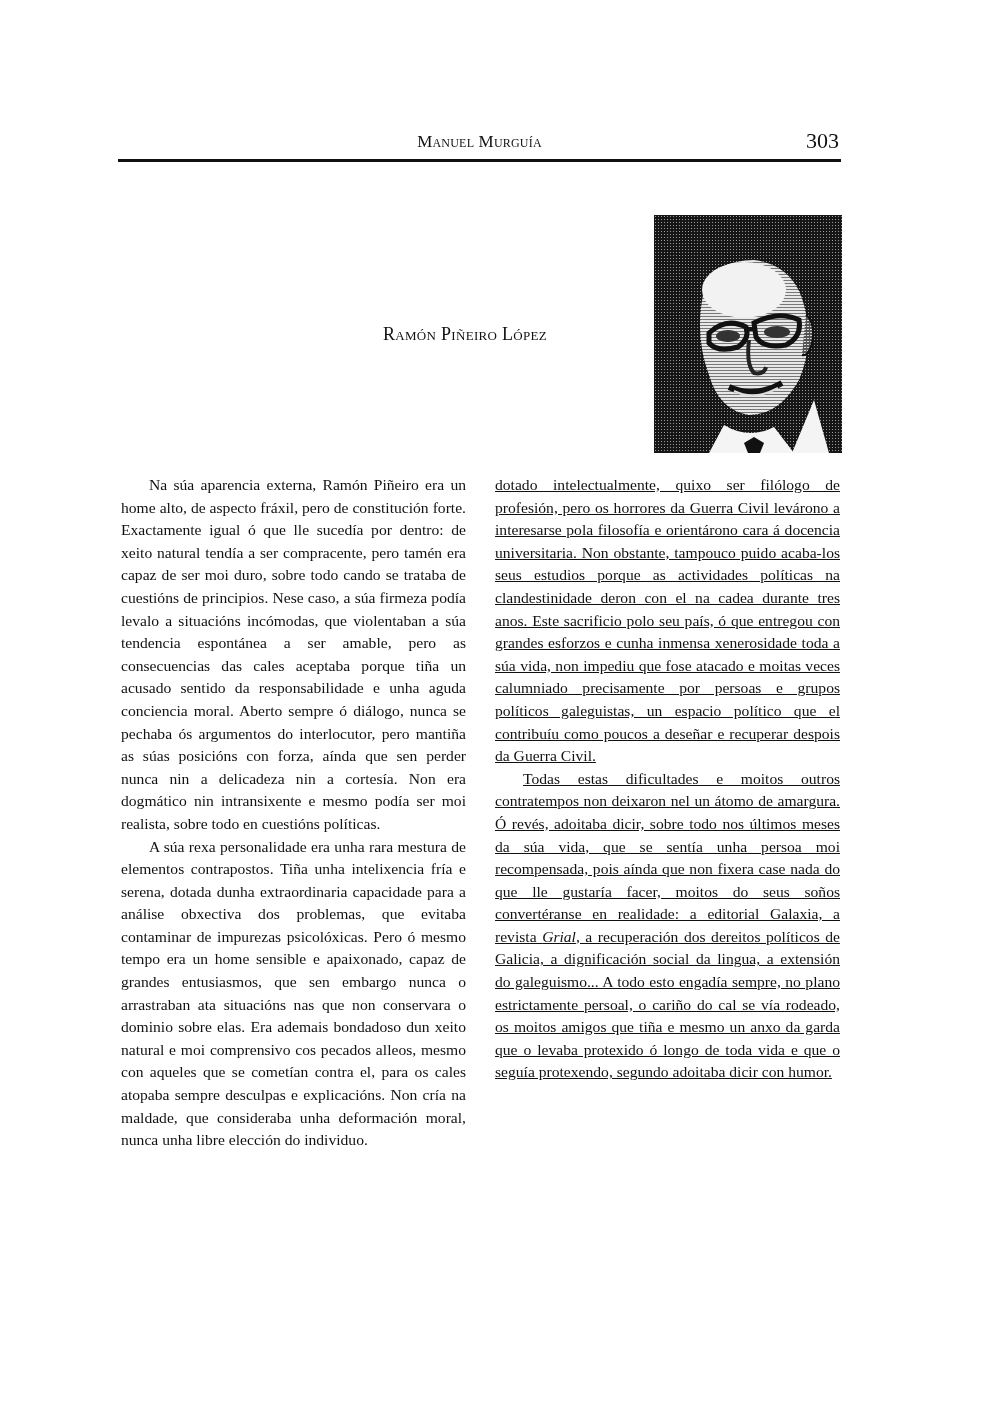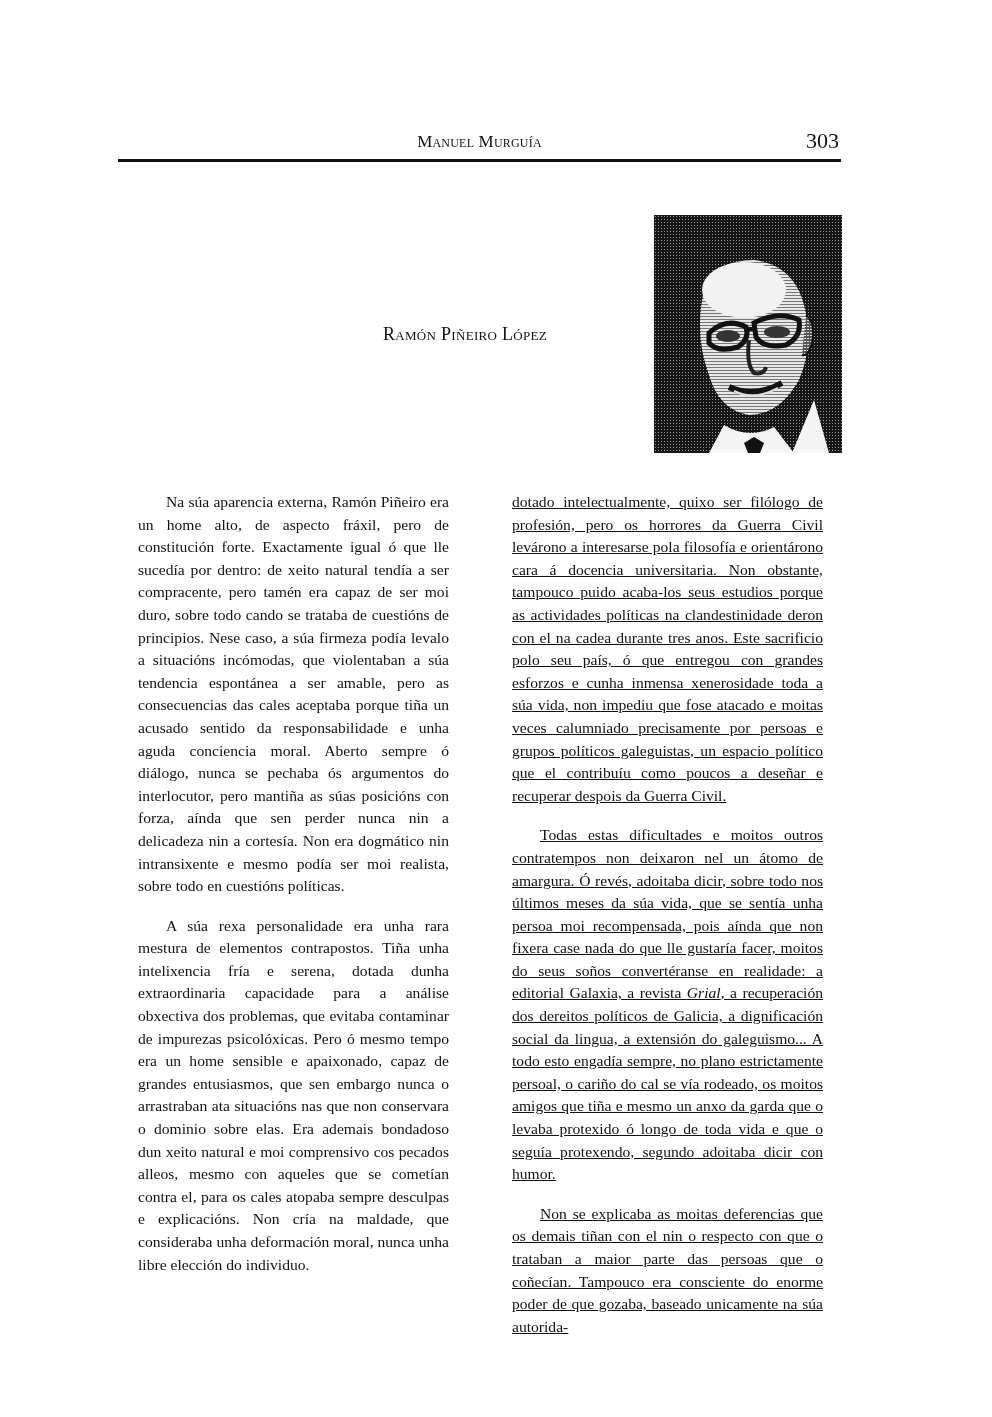--- a/index.html
+++ b/index.html
@@ -11,21 +11,21 @@
   .page-number { position: absolute; right: 2px; top: 0px; font-size: 22px; }
   .head-rule { position: absolute; left: 118px; top: 159px; width: 723px; height: 3px; background: #111; }
   .article-title { position: absolute; left: 383px; top: 288px; font-size: 18px; font-variant: small-caps;
          letter-spacing: 0.3px; white-space: nowrap; margin-top: 36px; }
   .portrait { position: absolute; left: 654px; top: 215px; width: 188px; height: 238px; background: #1a1a1a; overflow: hidden; }
   .portrait svg { display: block; }
   .column { position: absolute; top: 474px; width: 345px; font-size: 15.6px; line-height: 22.6px;
          text-align: justify; hyphens: none; }
   .col-left { left: 121px; }
   .col-right { left: 495px; text-decoration: underline; }
-  .column p { margin: 17px; text-indent: 28px; }
+  .column p { margin: 0; text-indent: 28px; }
   .column p.cont { text-indent: 0; }
   .column em { font-style: italic; }
 </style>
 </head>
 <body>
 
 <div class="running-head">
   <div class="running-title">Manuel Murguía</div>
   <div class="page-number">303</div>
 </div>
@@ -79,14 +79,13 @@
 </div>
 
 <div class="column col-left">
   <p>Na súa aparencia externa, Ramón Piñeiro era un home alto, de aspecto fráxil, pero de constitución forte. Exactamente igual ó que lle sucedía por dentro: de xeito natural tendía a ser compracente, pero tamén era capaz de ser moi duro, sobre todo cando se trataba de cuestións de principios. Nese caso, a súa firmeza podía levalo a situacións incómodas, que violentaban a súa tendencia espontánea a ser amable, pero as consecuencias das cales aceptaba porque tiña un acusado sentido da responsabilidade e unha aguda conciencia moral. Aberto sempre ó diálogo, nunca se pechaba ós argumentos do interlocutor, pero mantiña as súas posicións con forza, aínda que sen perder nunca nin a delicadeza nin a cortesía. Non era dogmático nin intransixente e mesmo podía ser moi realista, sobre todo en cuestións políticas.</p>
   <p>A súa rexa personalidade era unha rara mestura de elementos contrapostos. Tiña unha intelixencia fría e serena, dotada dunha extraordinaria capacidade para a análise obxectiva dos problemas, que evitaba contaminar de impurezas psicolóxicas. Pero ó mesmo tempo era un home sensible e apaixonado, capaz de grandes entusiasmos, que sen embargo nunca o arrastraban ata situacións nas que non conservara o dominio sobre elas. Era ademais bondadoso dun xeito natural e moi comprensivo cos pecados alleos, mesmo con aqueles que se cometían contra el, para os cales atopaba sempre desculpas e explicacións. Non cría na maldade, que consideraba unha deformación moral, nunca unha libre elección do individuo.</p>
 </div>
 
 <div class="column col-right">
   <p class="cont">dotado intelectualmente, quixo ser filólogo de profesión, pero os horrores da Guerra Civil levárono a interesarse pola filosofía e orientárono cara á docencia universitaria. Non obstante, tampouco puido acaba-los seus estudios porque as actividades políticas na clandestinidade deron con el na cadea durante tres anos. Este sacrificio polo seu país, ó que entregou con grandes esforzos e cunha inmensa xenerosidade toda a súa vida, non impediu que fose atacado e moitas veces calumniado precisamente por persoas e grupos políticos galeguistas, un espacio político que el contribuíu como poucos a deseñar e recuperar despois da Guerra Civil.</p>
   <p><span>Todas estas dificultades e moitos outros contratempos non deixaron nel un átomo de amargura. Ó revés, adoitaba dicir, sobre todo nos últimos meses da súa vida, que se sentía unha persoa moi recompensada, pois aínda que non fixera case nada do que lle gustaría facer, moitos do seus soños convertéranse en realidade: a editorial Galaxia, a revista </span><em>Grial</em><span>, a recuperación dos dereitos políticos de Galicia, a dignificación social da lingua, a extensión do galeguismo... A todo esto engadía sempre, no plano estrictamente persoal, o cariño do cal se vía rodeado, os moitos amigos que tiña e mesmo un anxo da garda que o levaba protexido ó longo de toda vida e que o seguía protexendo, segundo adoitaba dicir con humor.</span></p>
-  <p>Non se explicaba as moitas deferencias que os demais tiñan con el nin o respecto con que o trataban a maior parte das persoas que o coñecían. Tampouco era consciente do enorme poder de que gozaba, baseado unicamente na súa autorida-</p>
 </div>
 
 </body></html>

